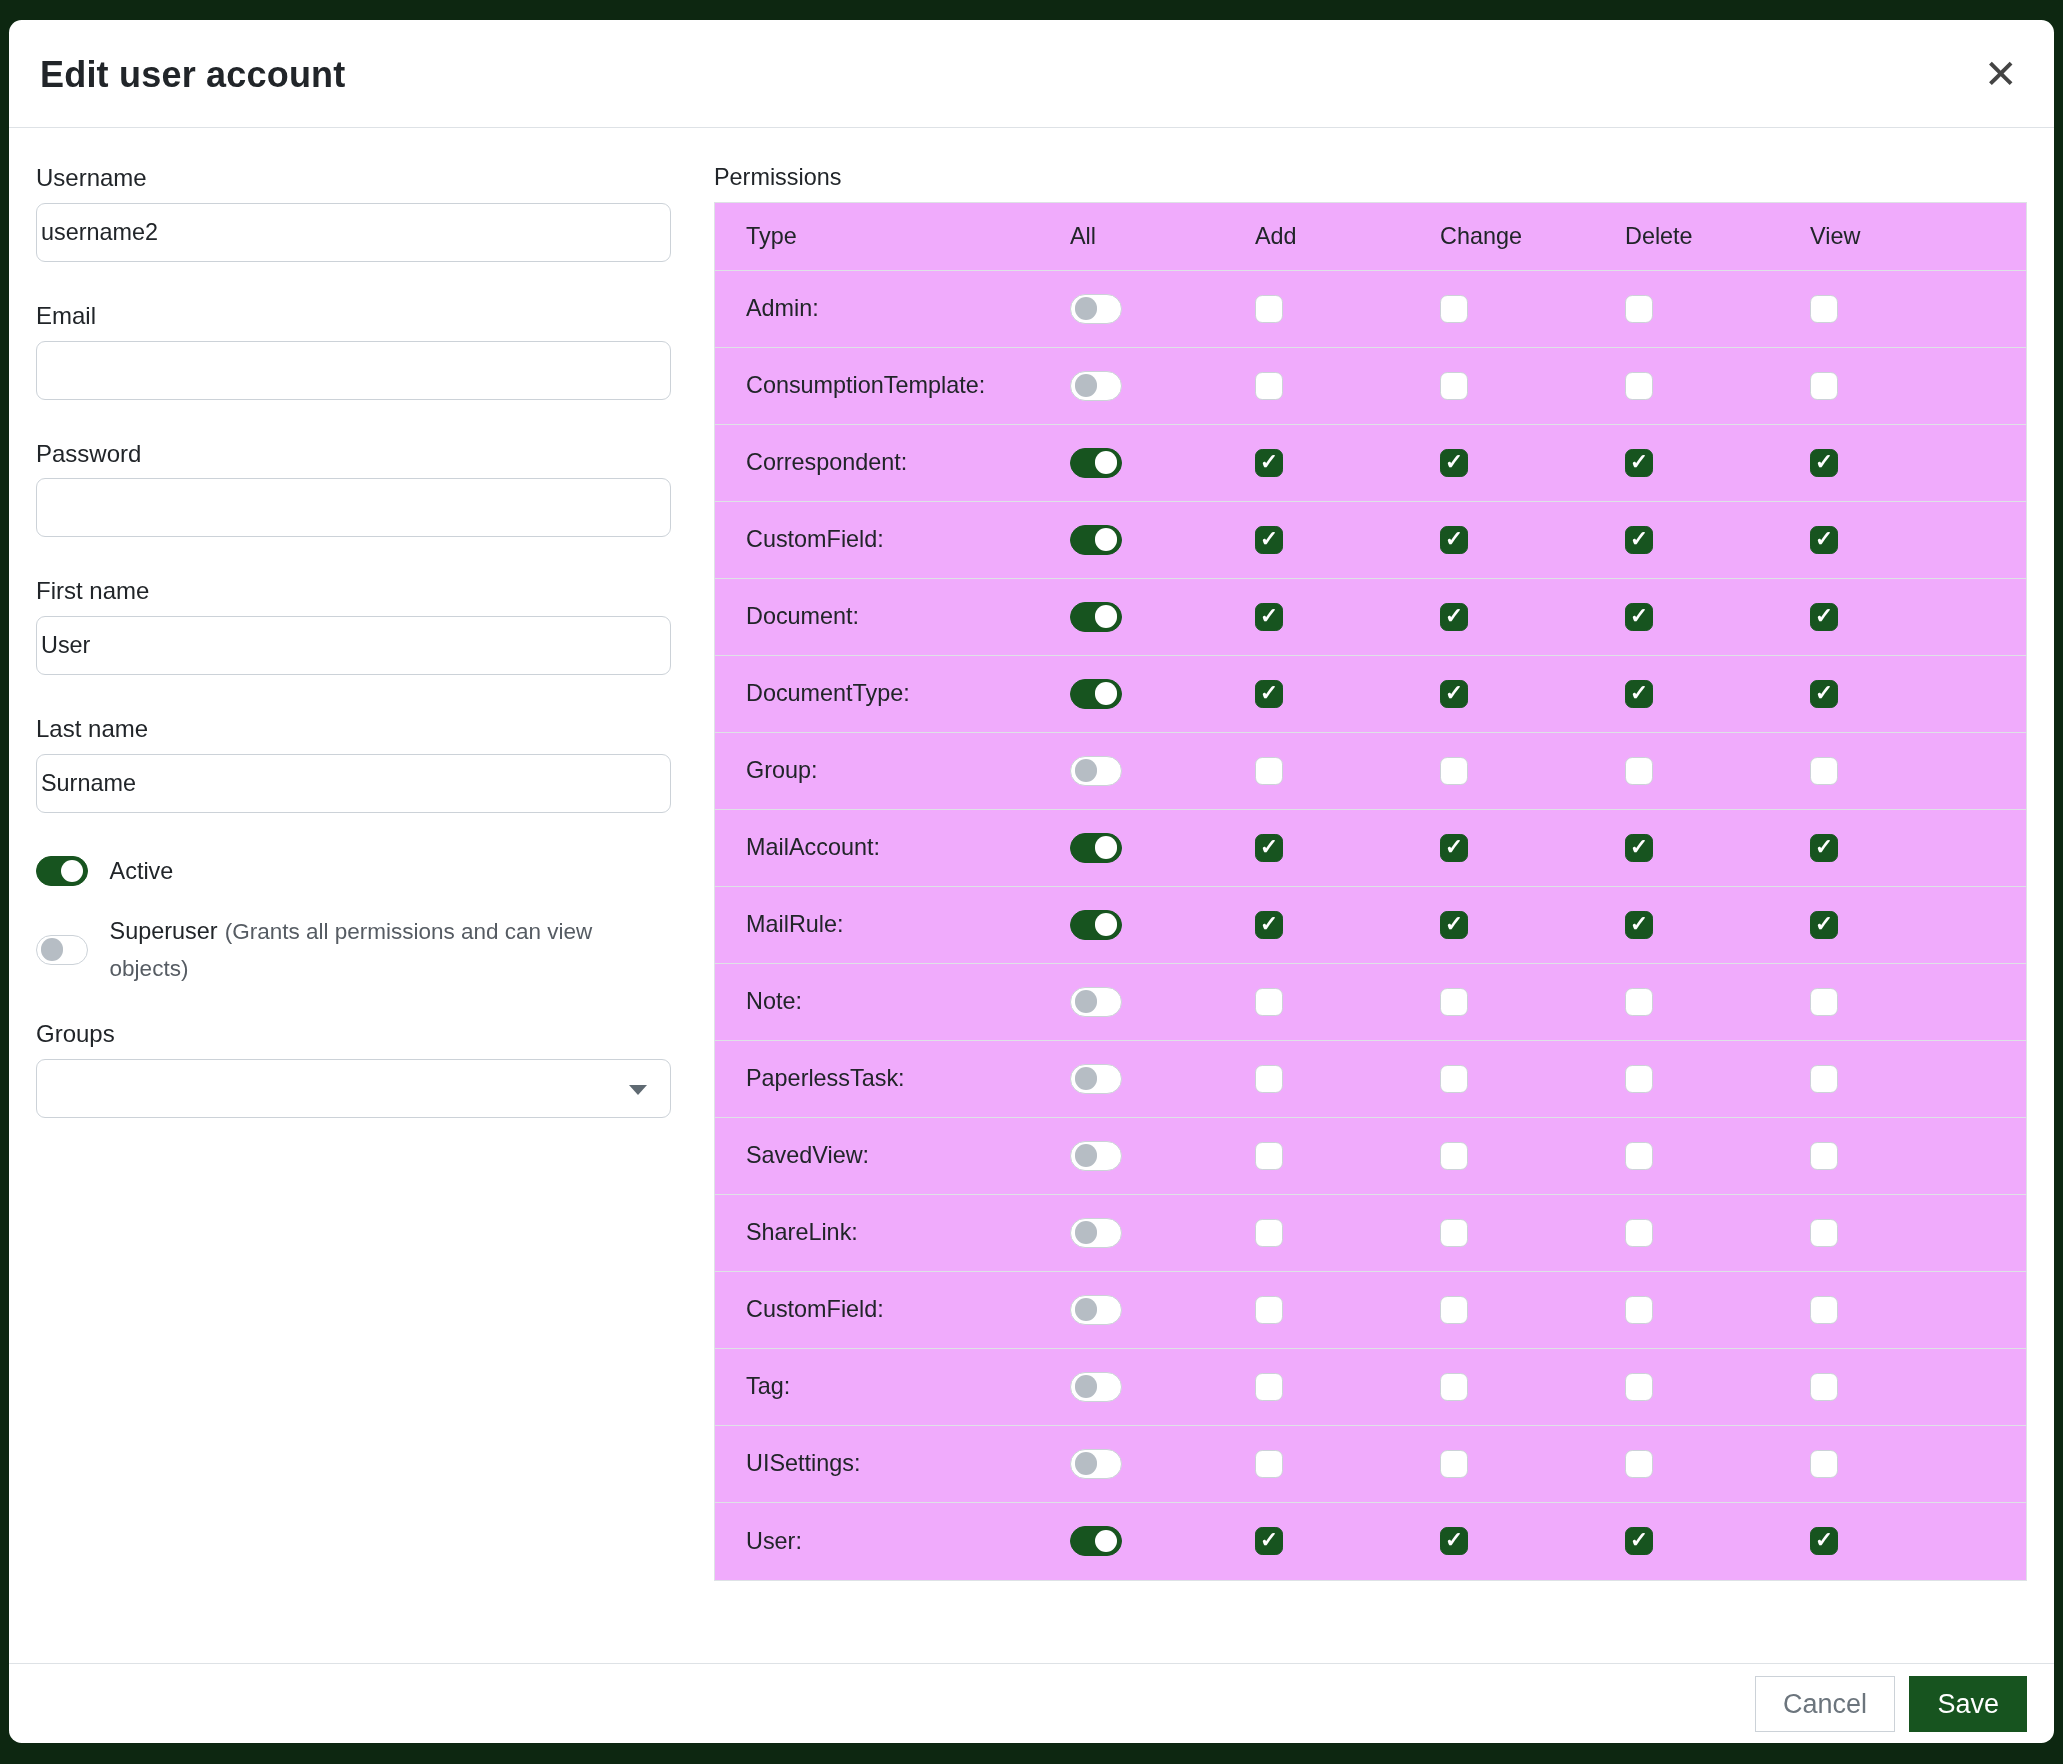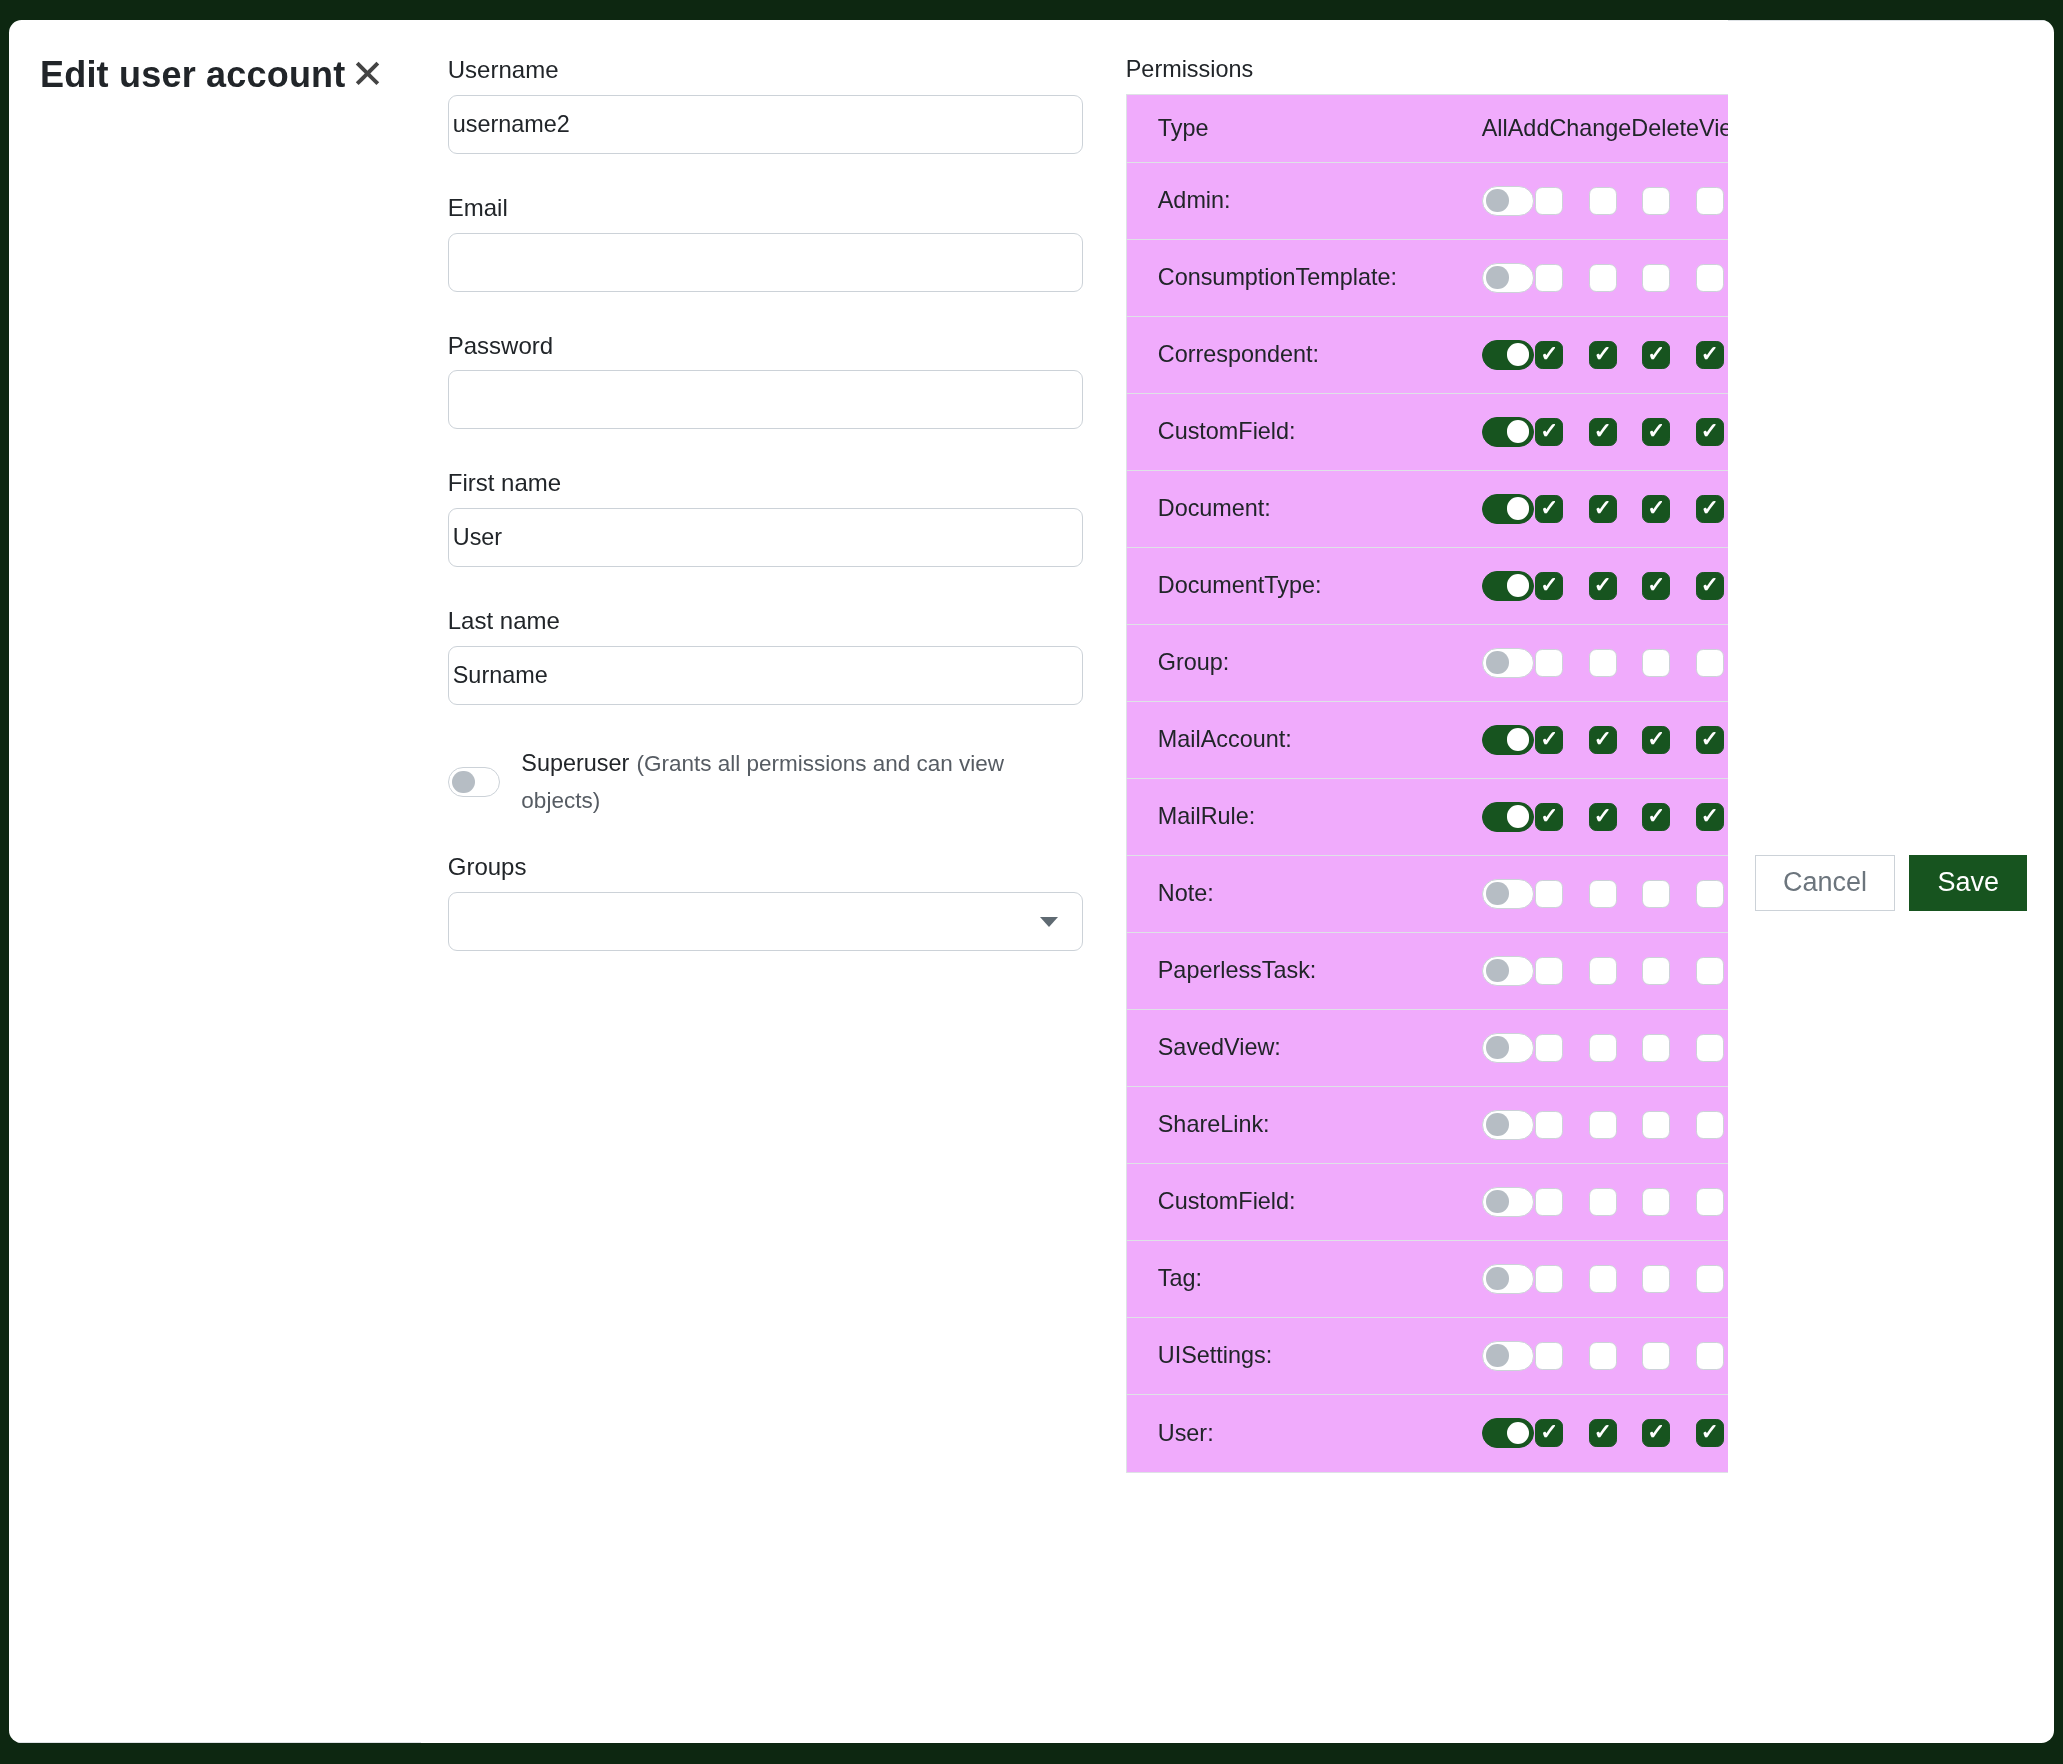--- a/index.html
+++ b/index.html
@@ -7,21 +7,21 @@
   body {
     background: var(--backdrop, #0d2711);
     font-family: "Liberation Sans", sans-serif;
     position: relative;
   }
 
   .modal {
     position:absolute; left:9px; top:20px;
     width:2045px; height:1723px;
     background:#fff; border-radius:12.6px;
-    display:flex; flex-direction:row; overflow:hidden;
+    display:flex; flex-direction:column; overflow:hidden;
   }
 
   
   .modal-header {
     display:flex; justify-content:space-between; align-items:flex-start;
     padding:34px 31px 31px 31px;
     border-bottom:0.9px solid var(--border, #dee2e6);
     flex-shrink:0;
   }
   .modal-title { font-size:36px; font-weight:600; color:#212529; letter-spacing:0.2px; }
@@ -147,20 +147,26 @@
       <div class="form-group">
         <label class="form-label">First name</label>
         <input class="text-input" type="text" value="User" style="">
       </div>
 
       <div class="form-group">
         <label class="form-label">Last name</label>
         <input class="text-input" type="text" value="Surname" style="">
       </div>
 
+      <div class="switch-row center">
+        <div class="toggle on">
+            <span class="knob"></span>
+          </div>
+        <div class="switch-text"><span class="switch-label">Active</span></div>
+      </div>
 
       <div class="switch-row">
         <div class="toggle">
             <span class="knob"></span>
           </div>
         <div class="switch-text">
           <span class="switch-label">Superuser</span><span class="switch-hint">(Grants all permissions and can view objects)</span>
         </div>
       </div>
 

